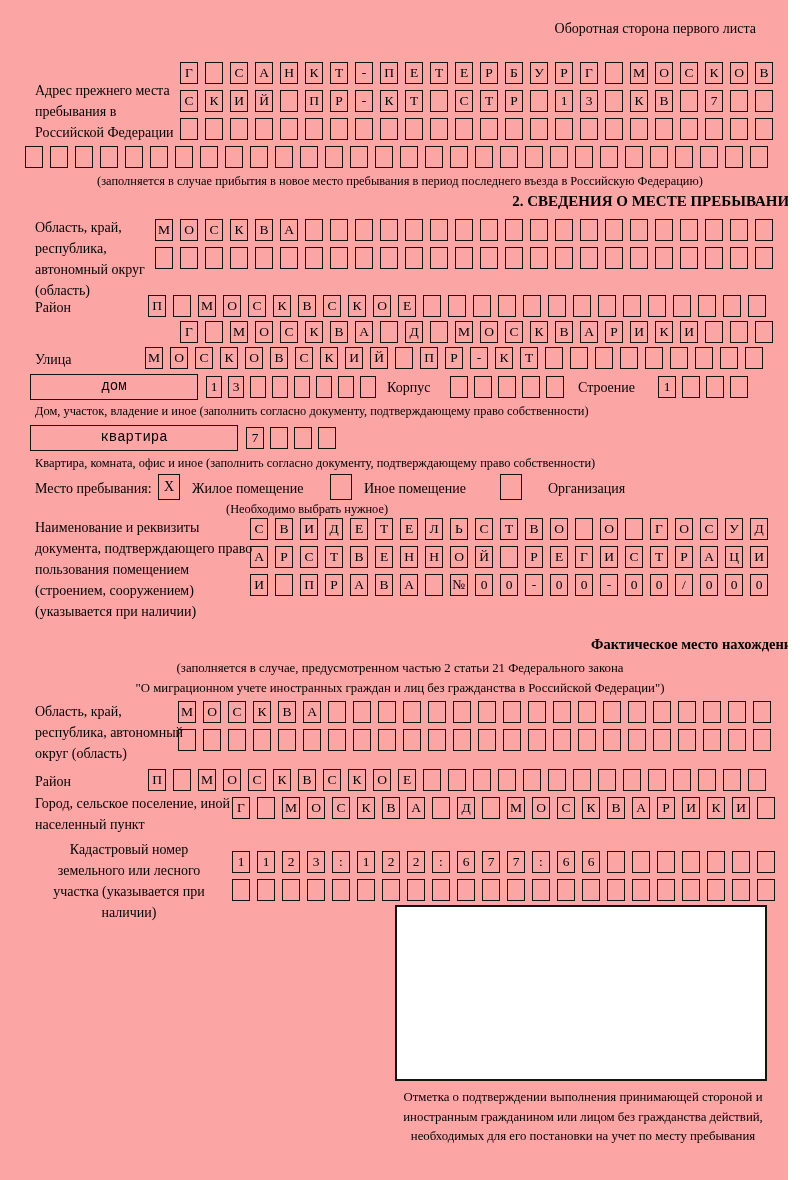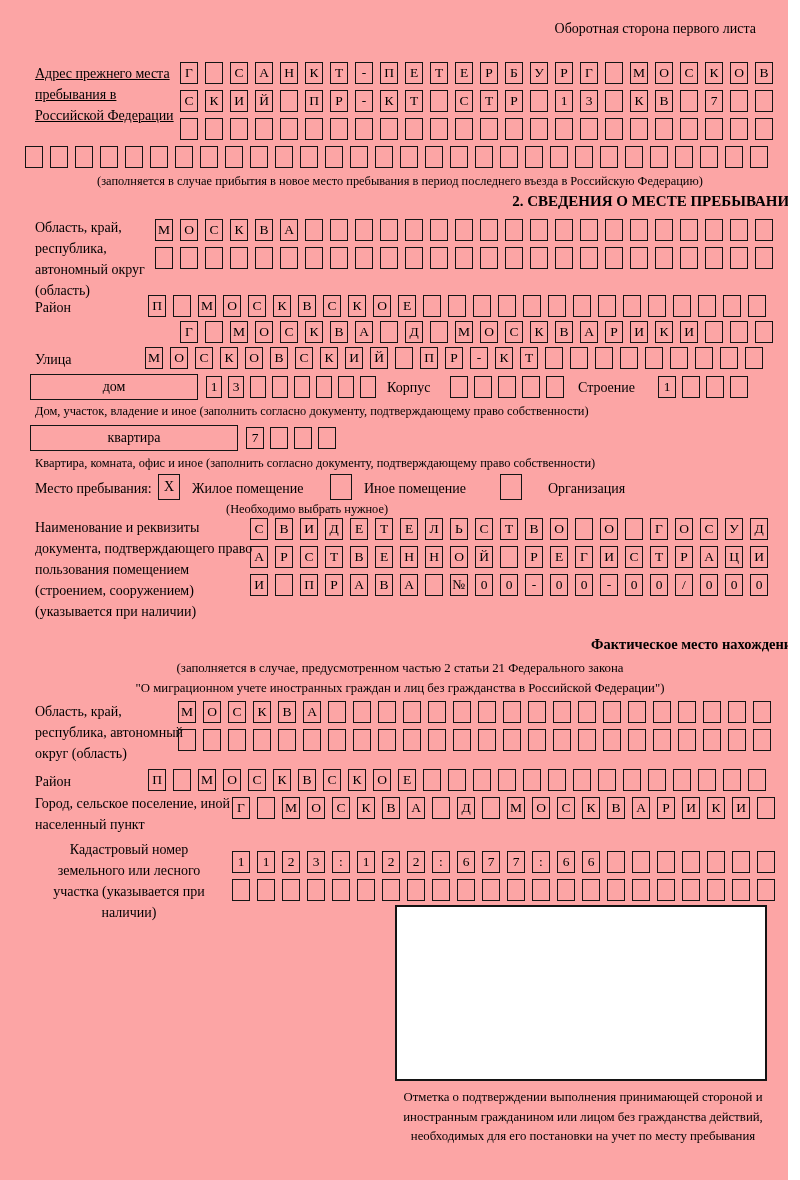--- a/index.html
+++ b/index.html
@@ -13,36 +13,36 @@
   .title{position:absolute;left:0;width:800px;text-align:right;font-weight:bold;font-size:15px;}
   .row{position:absolute;display:flex;gap:7px;}
   .row.g6{gap:6px;}
   .cell{
     width:18px;height:22px;box-sizing:border-box;border:1.4px solid #141414;
     font-size:13.5px;line-height:19px;text-align:center;flex:0 0 auto;
   }
   .sm .cell{width:16px;}
   .boxlbl{
     position:absolute;box-sizing:border-box;border:1.4px solid #141414;height:26px;
-    text-align:center;font-size:14px;line-height:23px;
+    text-align:center;font-size:14px;line-height:23px;font-family:Liberation Mono, monospace;
   }
   .chk{
     position:absolute;box-sizing:border-box;border:1.4px solid #141414;width:22px;height:26px;
     text-align:center;font-size:14px;line-height:24px;
   }
   .bigbox{position:absolute;box-sizing:border-box;border:2px solid #141414;background:#fff;}
 </style>
 </head>
 <body>
 
 <div id="page">
 
   <div class="lbl" style="top:18px;right:32px;">Оборотная сторона первого листа</div>
 
-  <div class="lbl" style="left:35px;top:63px;width:150px;text-decoration:underline;">Адрес прежнего места пребывания в Российской Федерации</div>
+  <div class="lbl" style="left:35px;top:80px;width:150px;">Адрес прежнего места пребывания в Российской Федерации</div>
   <div class="row" style="left:180px;top:62px;">
       <div class="cell">Г</div>
       <div class="cell"></div>
       <div class="cell">С</div>
       <div class="cell">А</div>
       <div class="cell">Н</div>
       <div class="cell">К</div>
       <div class="cell">Т</div>
       <div class="cell">-</div>
       <div class="cell">П</div>

